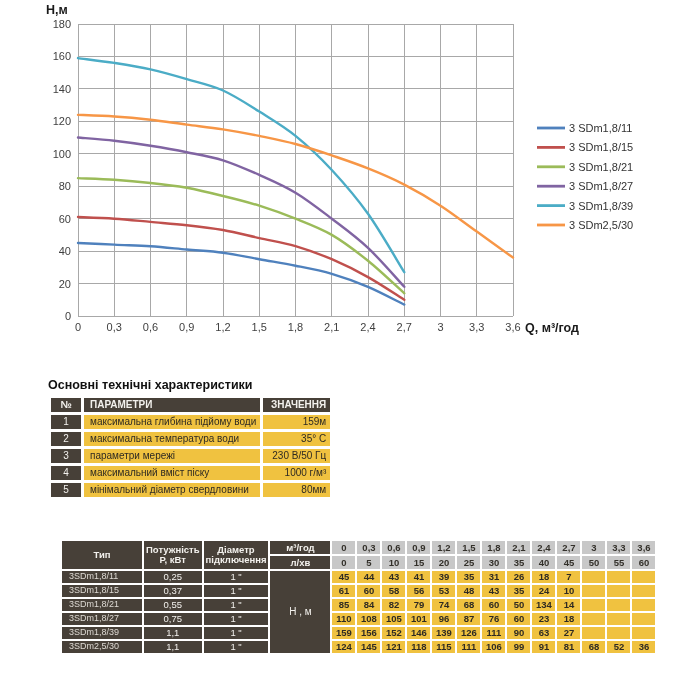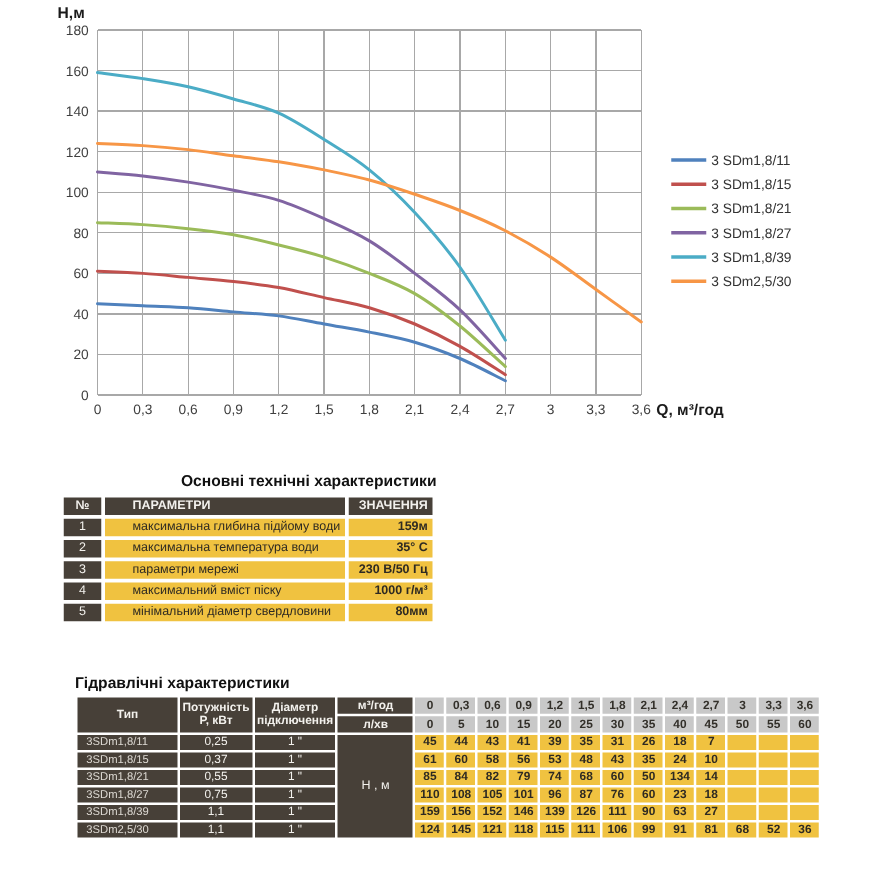--- a/index.html
+++ b/index.html
@@ -1,34 +1,34 @@
 <!DOCTYPE html>
 <html style="--dark: #474038; --yellow: #F0C240; --gray: #C8C8C8;"><head>
 <meta charset="utf-8">
 <style>
   html,body{margin:0;padding:0;background:#fff;}
   body{width:700px;height:700px;position:relative;font-family:"Liberation Sans",sans-serif;overflow:hidden;}
   .chart-section{position:absolute;top:0;left:0;width:700px;height:350px;}
   .section-title{font-size:12.5px;font-weight:bold;color:#111;}
   .tech-section{position:absolute;top:378px;left:48px;}
-  .tech-section .section-title{margin-bottom:3px;text-align:right;}
+  .tech-section .section-title{margin-bottom:3px;}
   .hydr-section{position:absolute;top:539px;left:60px;}
   .hydr-section .section-title{margin-bottom:3px;}
   table{border-collapse:separate;table-layout:fixed;}
   th,td{overflow:hidden;white-space:nowrap;line-height:1.05;}
   
   .tech-table{border-spacing:3px;}
   .tech-table th,.tech-table td{height:14px;font-size:10px;padding:0 4px;}
   .tech-table .col-num{width:22px;text-align:center;}
-  .tech-table .col-param{width:166px;text-align:left;padding-left:22px;}
+  .tech-table .col-param{width:166px;text-align:left;padding-left:6px;}
   .tech-table .col-value{width:58px;text-align:right;padding-left:5px;}
   .dk{background:var(--dark,#474038);color:#F3F1ED;font-weight:normal;}
   th.dk{font-weight:bold;}
   .yl{background:var(--yellow,#F0C240);color:#2E2A22;}
-  .tech-table td.yl.col-value{font-weight:bold;margin-top:48px;}
+  .tech-table td.yl.col-value{font-weight:normal;margin-top:48px;}
   
   .hydr-table{border-spacing:2px;}
   .hydr-table th{height:13px;font-size:9.5px;padding:0 2px;text-align:center;}
   .hydr-table td{height:12px;font-size:9.5px;padding:0 2px;text-align:center;}
   .hydr-table .col-type{width:71px;}
   .hydr-table td.col-type{text-align:left;padding-left:7px;font-size:9px;color:#DEDAD4;}
   .hydr-table .col-power{width:52px;}
   .hydr-table .col-diam{width:56px;}
   .hydr-table .col-head{width:56px;}
   .hydr-table .col-q{width:19px;}
@@ -150,21 +150,20 @@
         <tr>
           <td class="dk col-num">5</td>
           <td class="yl col-param">мінімальний діаметр свердловини</td>
           <td class="yl col-value">80мм</td>
         </tr>
       </tbody>
   </table>
 </div>
 
 <div class="hydr-section">
-  <div class="section-title">Гідравлічні характеристики</div>
   <table class="hydr-table">
     <thead>
       <tr id="hydr-header-row1">
         <th class="dk col-type" rowspan="2">Тип</th>
         <th class="dk col-power" rowspan="2"><span>Потужність</span><br><span>Р, кВт</span></th>
         <th class="dk col-diam" rowspan="2"><span>Діаметр</span><br><span>підключення</span></th>
         <th class="dk col-head">м³/год</th>
       <th class="gray col-q">0</th>
           <th class="gray col-q">0,3</th>
           <th class="gray col-q">0,6</th>

